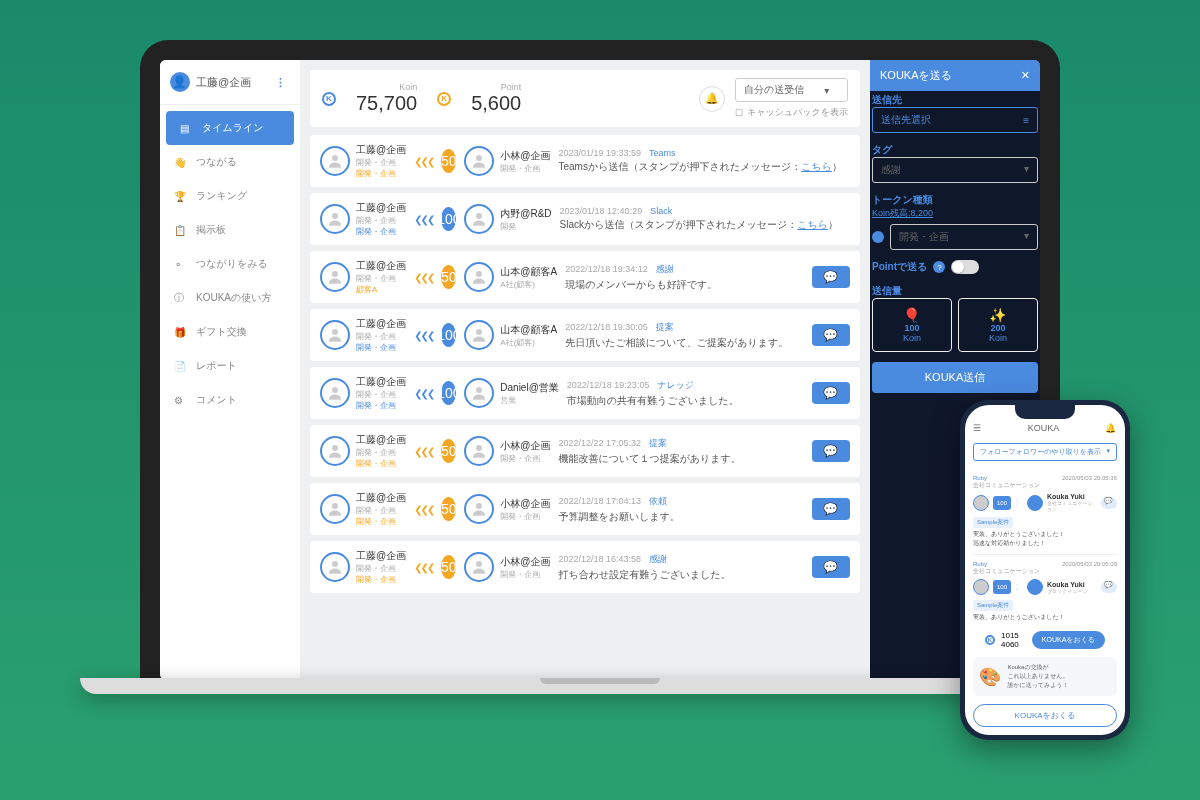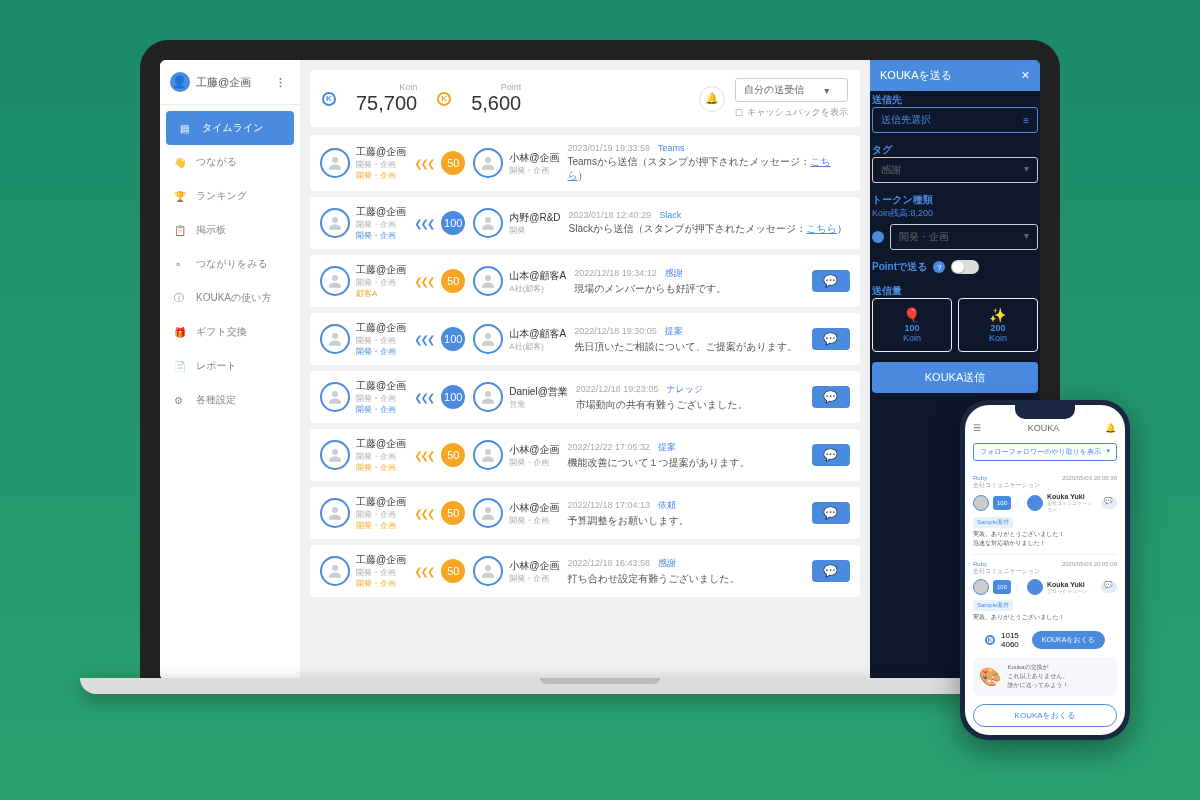--- a/index.html
+++ b/index.html
@@ -41,38 +41,38 @@
 .row { background: #fff; border-radius: 4px; padding: 8px 10px; display: flex; align-items: center; gap: 8px; }
 .person { display: flex; align-items: center; gap: 6px; }
 .avatar { width: 30px; height: 30px; border: 2px solid #4a8be0; border-radius: 50%; display: flex; align-items: center; justify-content: center; color: #ccc; }
 .person-info { display: flex; flex-direction: column; }
 .person-name { font-size: 10px; color: #333; }
 .person-dept { font-size: 8px; color: #aaa; }
 .link-dept { font-size: 8px; color: #f5a623; }
 .link-dept.blue { color: #4a8be0; }
 .chev { color: #f5a623; font-size: 10px; letter-spacing: -2px; }
 .chev.blue { color: #4a8be0; }
-.amount { width: 24px; height: 24px; border-radius: 50%; background: #f5a623; color: #fff; font-size: 11px; display: flex; align-items: center; justify-content: center; }
+.amount { width: 15px; height: 24px; border-radius: 50%; background: #f5a623; color: #fff; font-size: 14px; display: flex; align-items: center; justify-content: center; }
 .amount.blue { background: #4a8be0; }
 .row-content { flex: 1; min-width: 0; }
 .row-meta { display: flex; align-items: center; gap: 8px; font-size: 9px; color: #aaa; }
 .tag { color: #4a8be0; }
 .row-msg { font-size: 10px; color: #555; margin-top: 2px; }
 .row-msg a { color: #4a8be0; text-decoration: underline; }
 .chat-btn { width: 38px; height: 22px; background: #4a8be0; border-radius: 4px; display: flex; align-items: center; justify-content: center; color: #fff; font-size: 12px; }
 
 
 .panel { width: 170px; background: #0f172a; display: flex; flex-direction: column; font-size: 10px; }
 .panel-header { background: #4a8be0; color: #fff; padding: 8px 10px; display: flex; justify-content: space-between; align-items: center; font-size: 11px; }
 .panel-body { padding: 2px; display: flex; flex-direction: column; gap: 10px; }
 .panel-label { color: #4a8be0; font-weight: bold; font-size: 10px; }
 .panel-select { border: 1px solid #4a8be0; color: #4a8be0; padding: 5px 8px; border-radius: 3px; display: flex; justify-content: space-between; align-items: center; }
 .panel-input { border: 1px solid #ccc; padding: 5px 8px; border-radius: 3px; color: #666; display: flex; justify-content: space-between; }
 .balance { font-size: 9px; color: #999; }
-.balance span { color: #4a8be0; }
+.balance span { color: #4a8be0; text-decoration: underline; }
 .toggle { width: 28px; height: 14px; background: #ddd; border-radius: 7px; position: relative; }
 .toggle::after { content: ''; position: absolute; width: 12px; height: 12px; background: #fff; border-radius: 50%; top: 1px; left: 1px; box-shadow: 0 1px 2px rgba(0,0,0,0.3); }
 .amount-cards { display: flex; gap: 6px; }
 .amount-card { flex: 1; border: 1px solid #eee; border-radius: 4px; padding: 8px 4px; text-align: center; font-size: 9px; color: #4a8be0; }
 .amount-card .koin-icon { font-size: 14px; }
 .comment-box { border: 1px solid #ccc; border-radius: 3px; padding: 6px; min-height: 40px; font-size: 10px; color: #666; }
 .send-btn { background: #4a8be0; color: #fff; text-align: center; padding: 8px; border-radius: 4px; font-size: 11px; }
 
 
 .phone { position: absolute; right: 70px; top: 400px; width: 170px; height: 340px; background: #1a2740; border-radius: 28px; padding: 5px; box-shadow: 0 10px 30px rgba(0,0,0,0.4); }
@@ -138,21 +138,21 @@
           <div class="nav-item">
             <span class="nav-icon">🎁</span>
             <span>ギフト交換</span>
           </div>
           <div class="nav-item">
             <span class="nav-icon">📄</span>
             <span>レポート</span>
           </div>
           <div class="nav-item">
             <span class="nav-icon">⚙</span>
-            <span>各種設定</span>
+            <span>コメント</span>
           </div>
         </div>
     </div>
 
     <div class="main">
       <div class="center">
         <div class="top-bar">
           <span class="glyph blue">K</span>
           <div class="stat">
             <span class="stat-label">Koin</span>

